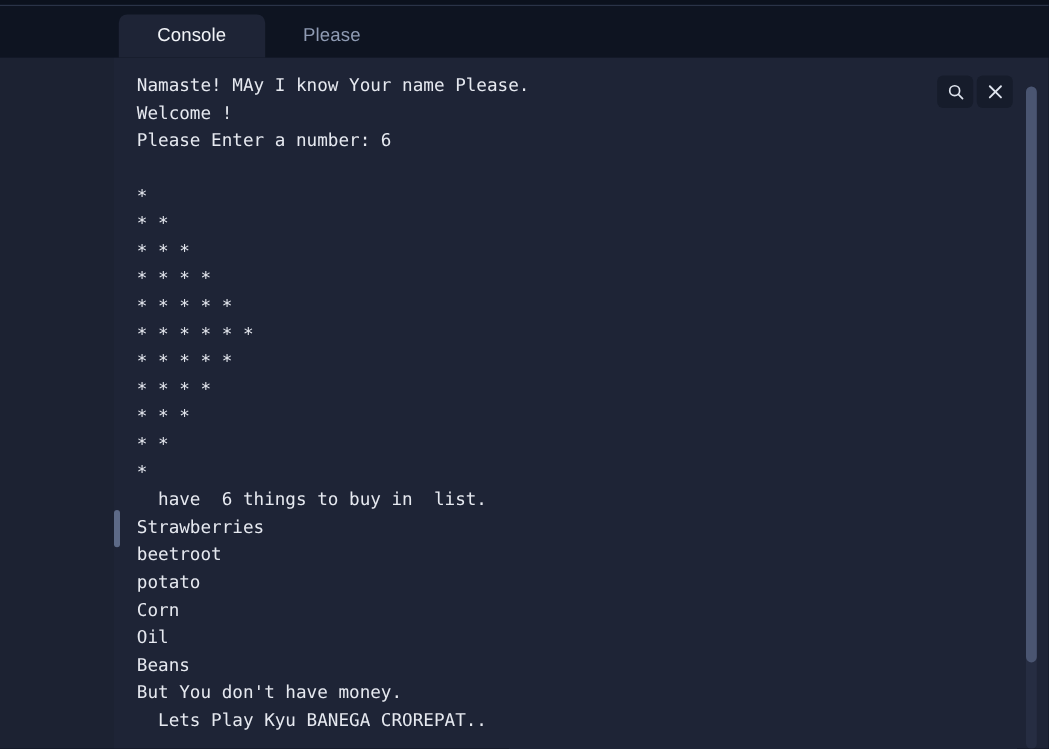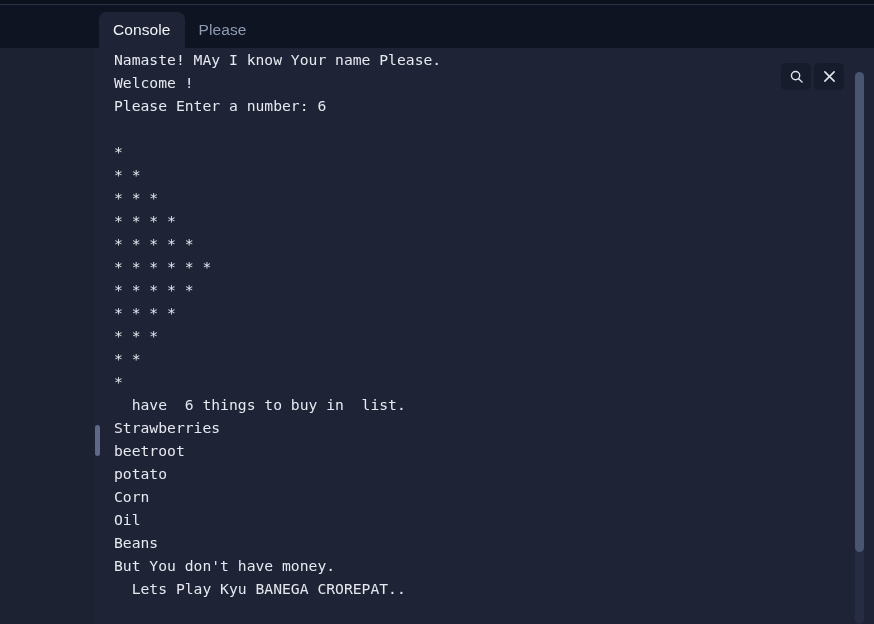--- a/index.html
+++ b/index.html
@@ -67,41 +67,41 @@
     left: 99px;
     bottom: 0;
     display: flex;
     align-items: flex-end;
     height: 43px;
   }
   .tab {
     display: flex;
     align-items: center;
     height: 36px;
-    padding: 0 14px;
+    padding: 0 32px;
     font-size: 15.5px;
     letter-spacing: .1px;
     color: #8f9bb3;
     border-radius: 7px 7px 0 0;
     cursor: pointer;
     user-select: none;
     box-sizing: border-box;
   }
   .tab.active {
     background: #1e2436;
     color: #f2f4f8;
   }
 
   
   .console-body {
     position: absolute;
     left: 0; top: 0;
     width: 779px;
     height: 576px;
-    padding: 0 0 0 19px;
+    padding: 12px 0 0 19px;
     box-sizing: border-box;
     font-family: "DejaVu Sans Mono", "Liberation Mono", monospace;
     font-size: 14.7px;
     line-height: 23px;
     color: #e6e9f0;
     white-space: pre;
     overflow: hidden;
   }
   .console-line {
     white-space: pre;

